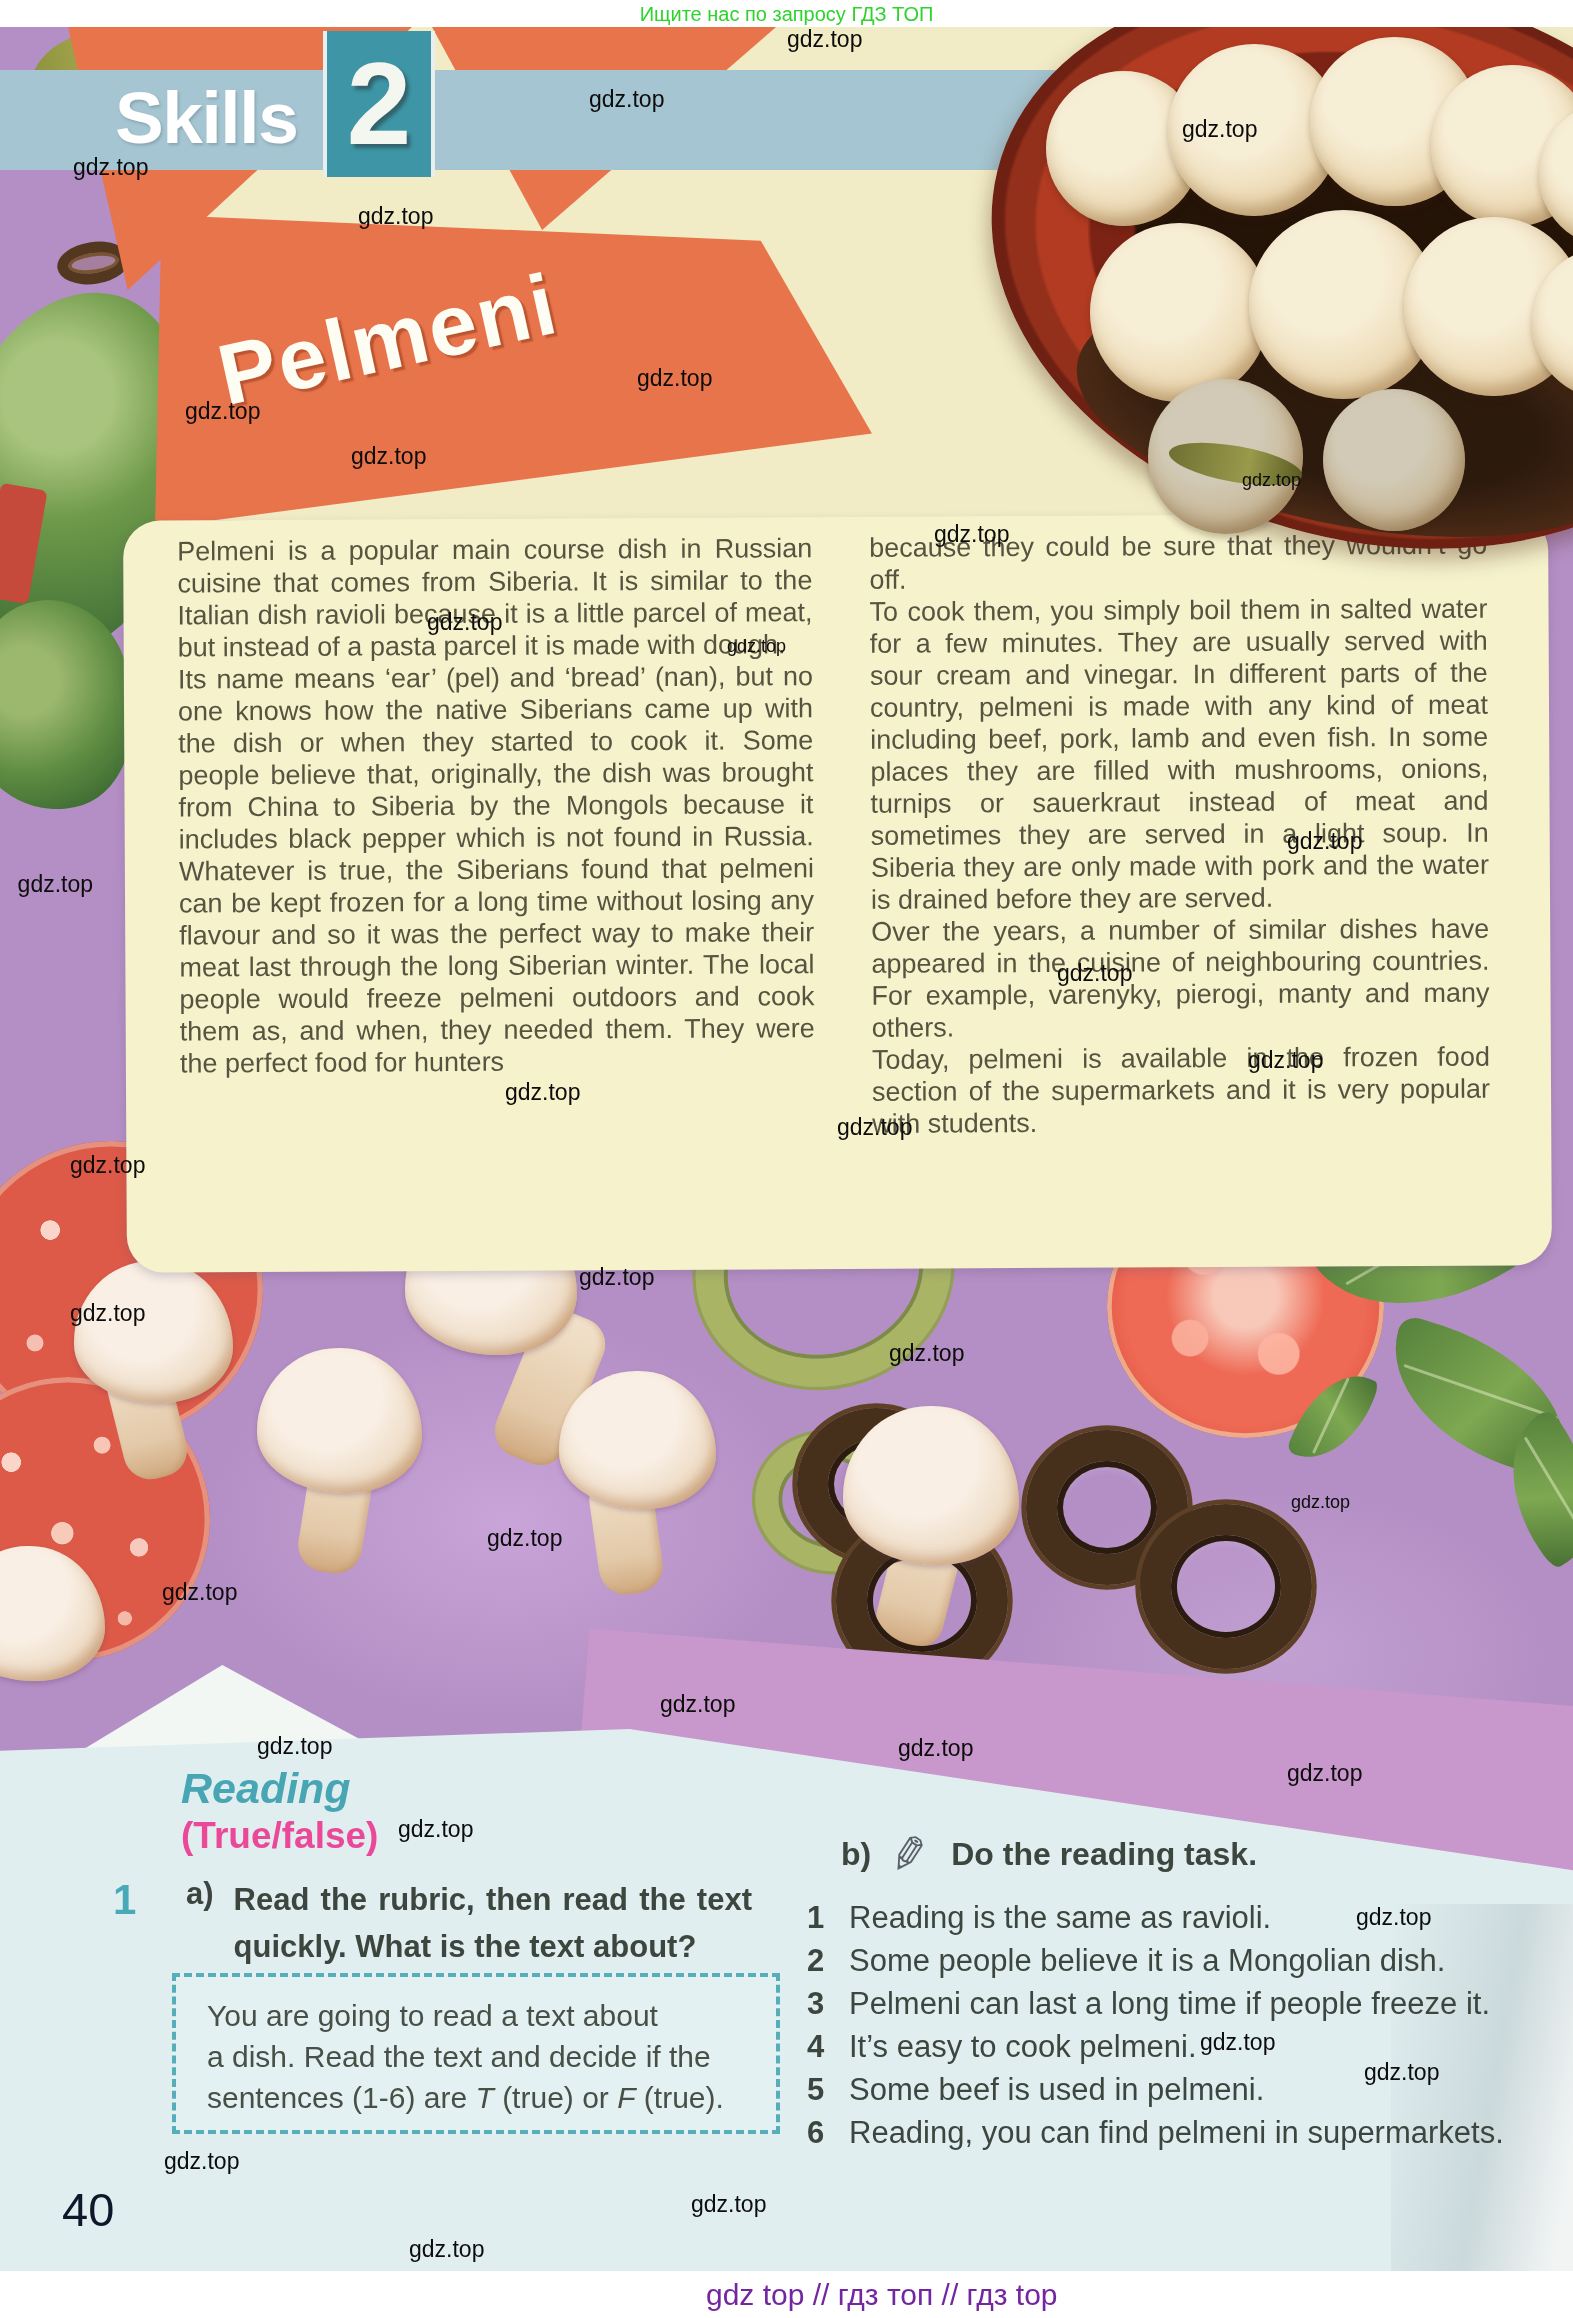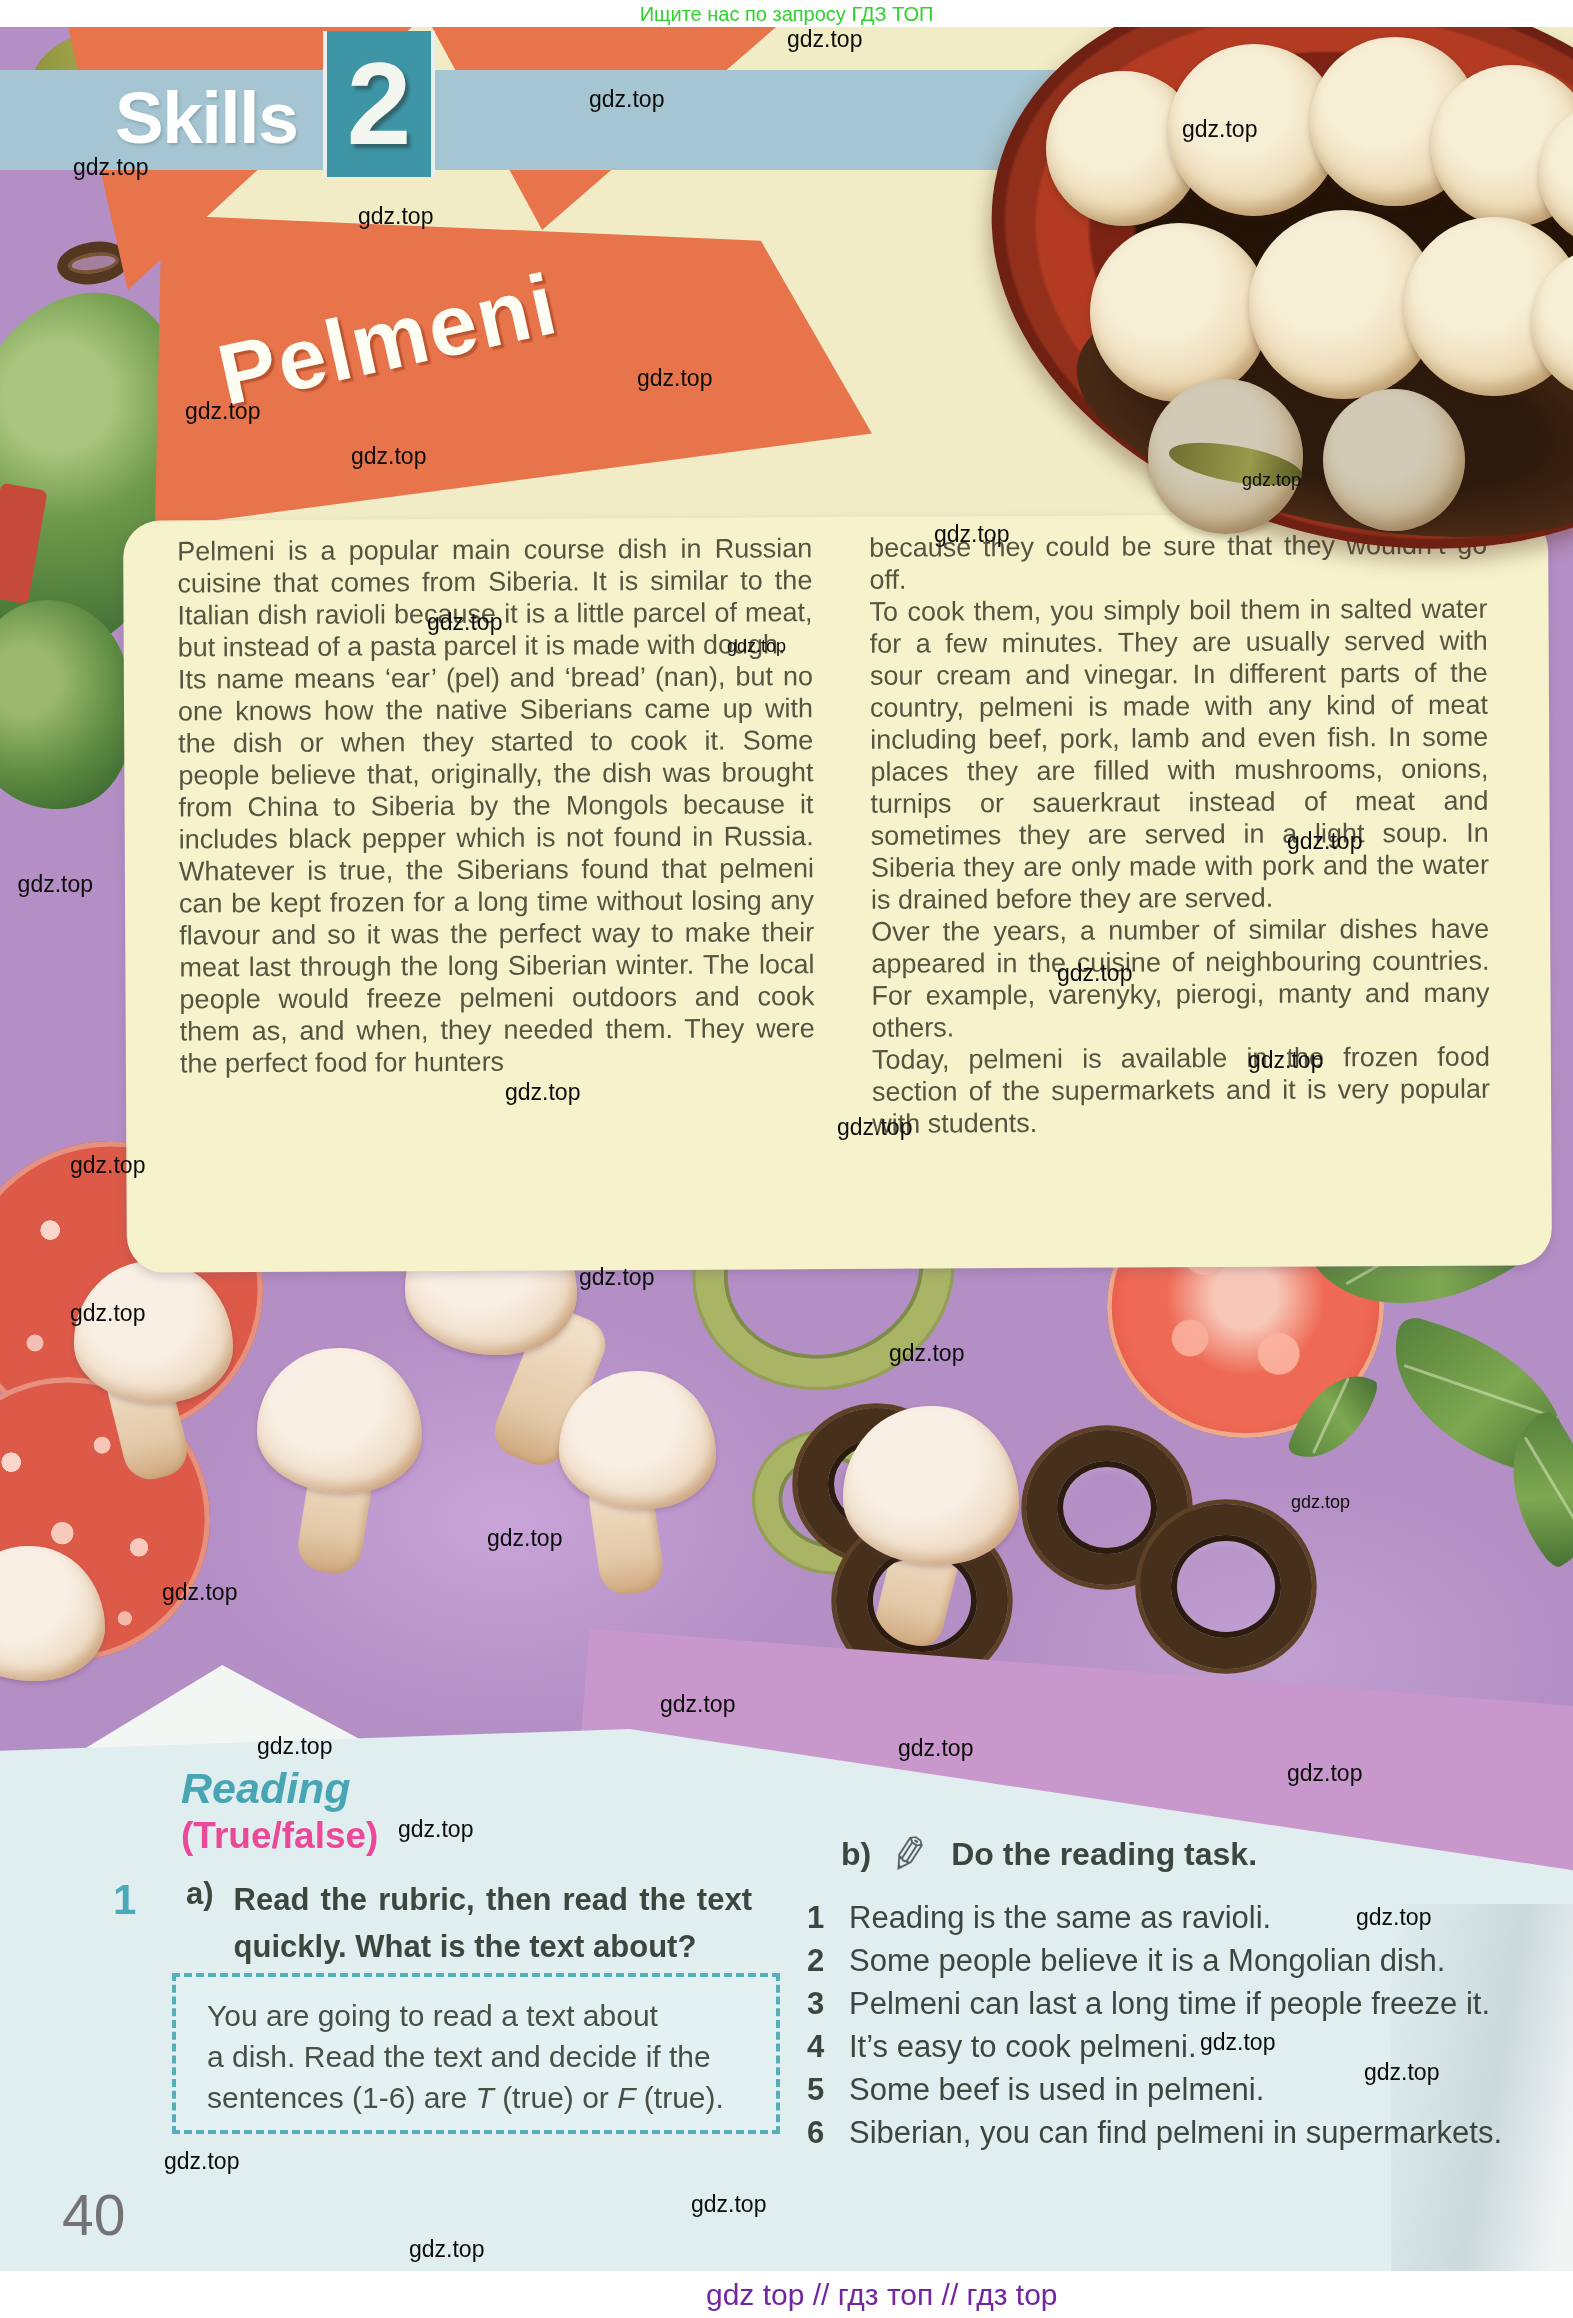--- a/index.html
+++ b/index.html
@@ -141,21 +141,21 @@
   .task-b{left:841px;top:1831px;z-index:8;display:flex;align-items:center;}
   .task-b .lbl{font-size:32px;font-weight:bold;color:#3d453f;margin-right:17.6px;}
   .pencil{font-size:47px;color:#5a6066;transform:rotate(-12deg) scaleX(-1);margin-right:23px;
       line-height:47px;}
   .task-b .txt{font-size:32px;font-weight:bold;color:#3d453f;}
   .tf-items{left:807px;top:1899px;width:756px;z-index:8;}
   .tf-row{display:flex;margin-bottom:6px;}
   .tf-num{font-size:31px;font-weight:bold;color:#3d453f;width:42px;flex:0 0 42px;line-height:37px;}
   .tf-text{font-size:31px;color:#3d453f;line-height:37px;white-space:nowrap;}
 
-  .page-number{left:62px;top:2182px;font-size:57px;color:#737373;z-index:8;}
+  .page-number{left:62px;top:2182px;font-size:47px;color:#0f172a;z-index:8;}
 
   
   .bottom-strip{left:0;top:2271px;width:1573px;height:47px;background:#ffffff;z-index:40;}
   .promo-bottom{left:706px;top:2278px;font-size:30px;color:#7226a0;z-index:41;}
 
   
   .wm{position:absolute;z-index:50;font-size:23px;color:#0c0c0c;font-family:"Liberation Sans",sans-serif;}
   .wm-sm{font-size:18px;}
 </style>
 </head>
@@ -289,21 +289,21 @@
     <div class="tf-row">
       <span class="tf-num">4</span>
       <span class="tf-text">It’s easy to cook pelmeni.</span>
     </div>
     <div class="tf-row">
       <span class="tf-num">5</span>
       <span class="tf-text">Some beef is used in pelmeni.</span>
     </div>
     <div class="tf-row">
       <span class="tf-num">6</span>
-      <span class="tf-text">Siberian, you can find pelmeni in supermarkets.</span>
+      <span class="tf-text">Reading, you can find pelmeni in supermarkets.</span>
     </div>
   </div>
 
   <div class="abs page-number">40</div>
 
   <div class="abs top-strip"></div>
   <div class="abs promo-top">Ищите нас по запросу ГДЗ ТОП</div>
   <div class="abs bottom-strip"></div>
   <div class="abs promo-bottom">gdz top  //  гдз топ  //  гдз top</div>
 

